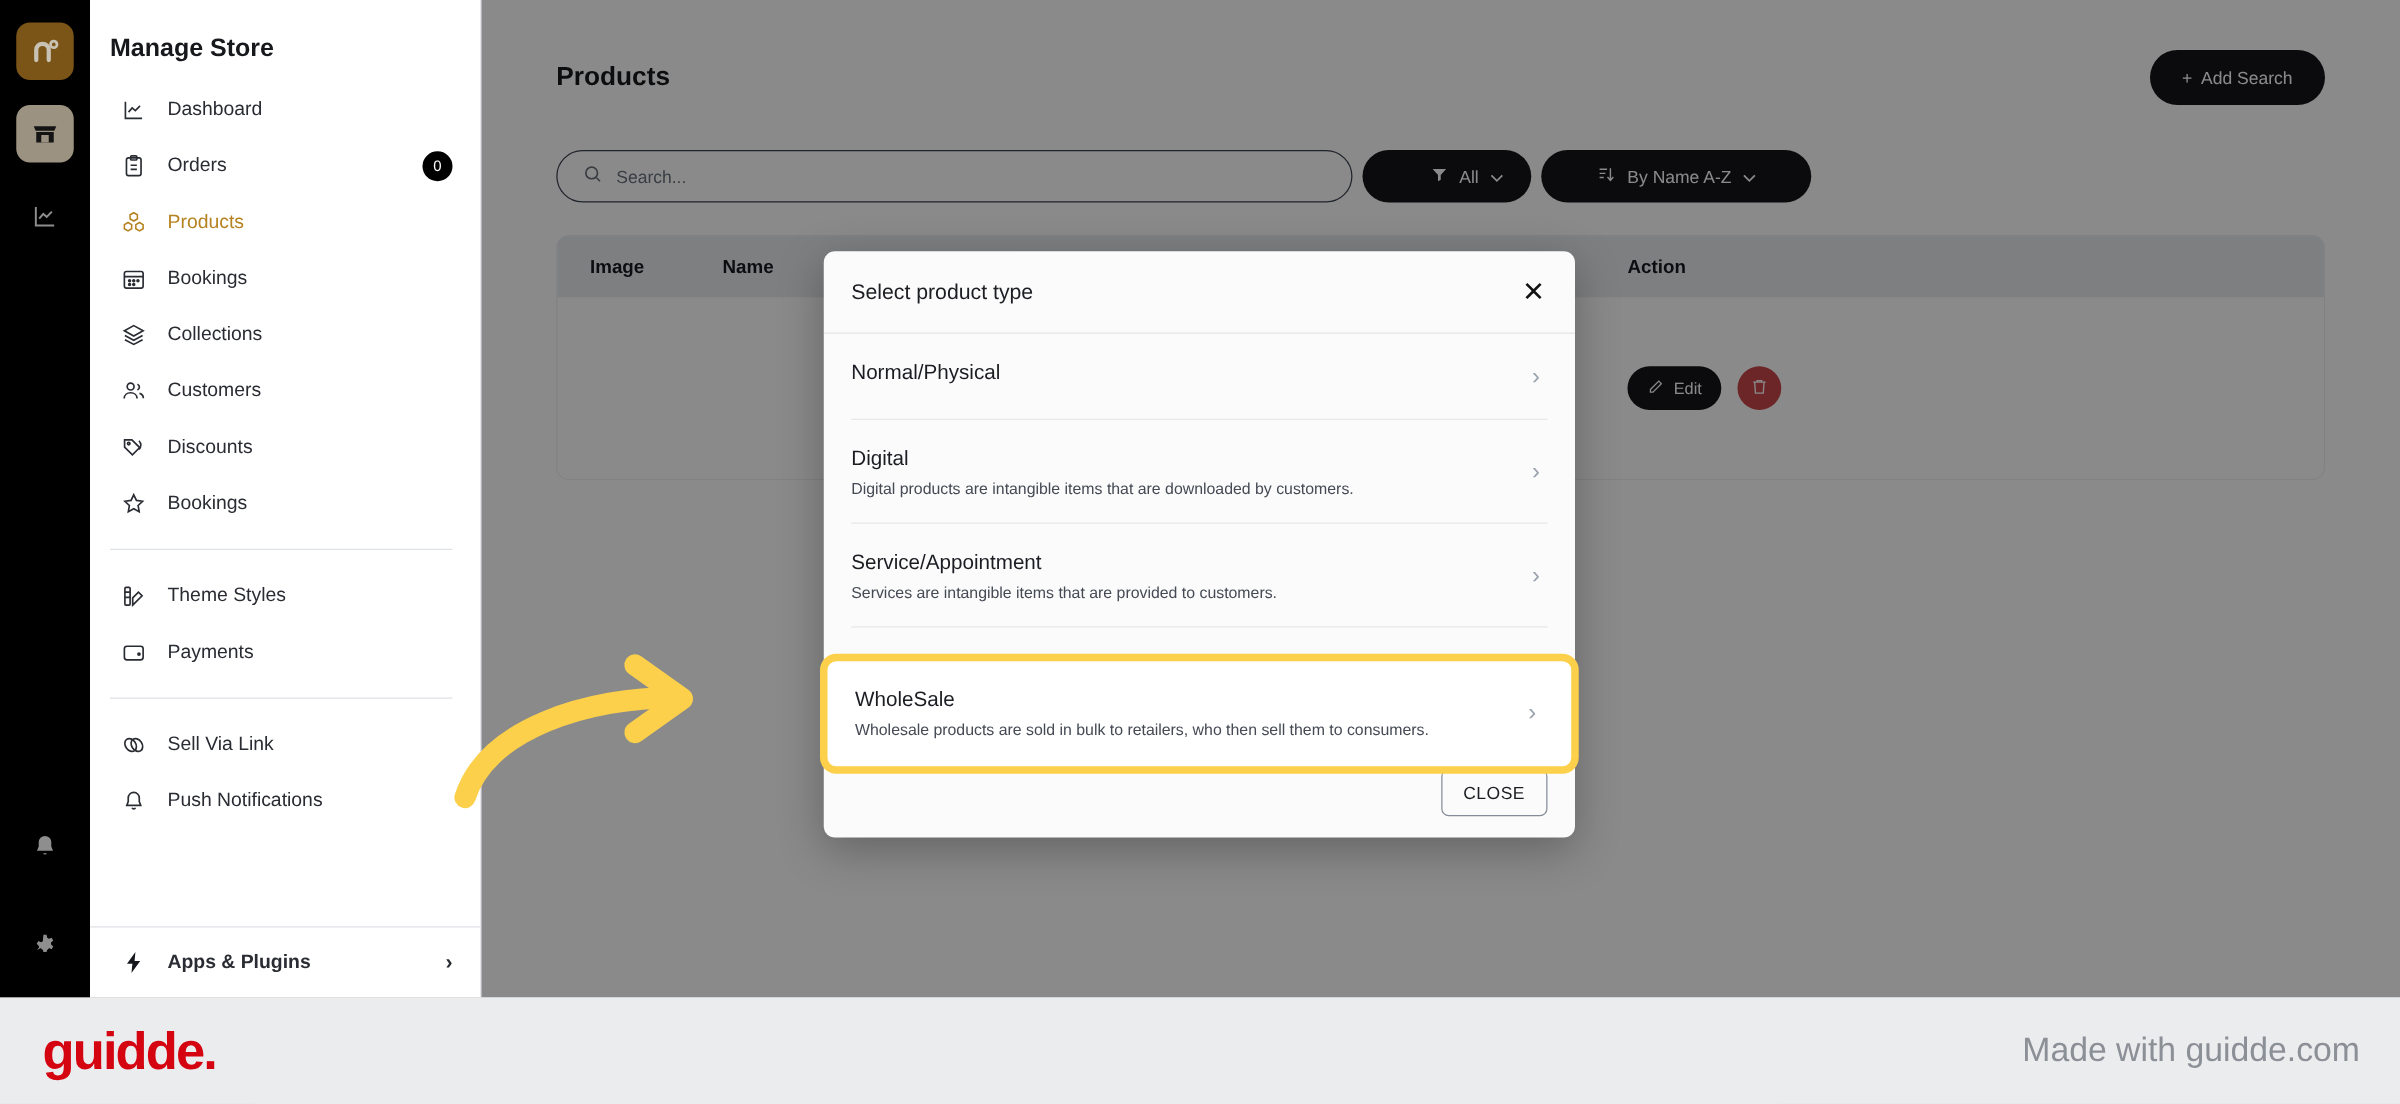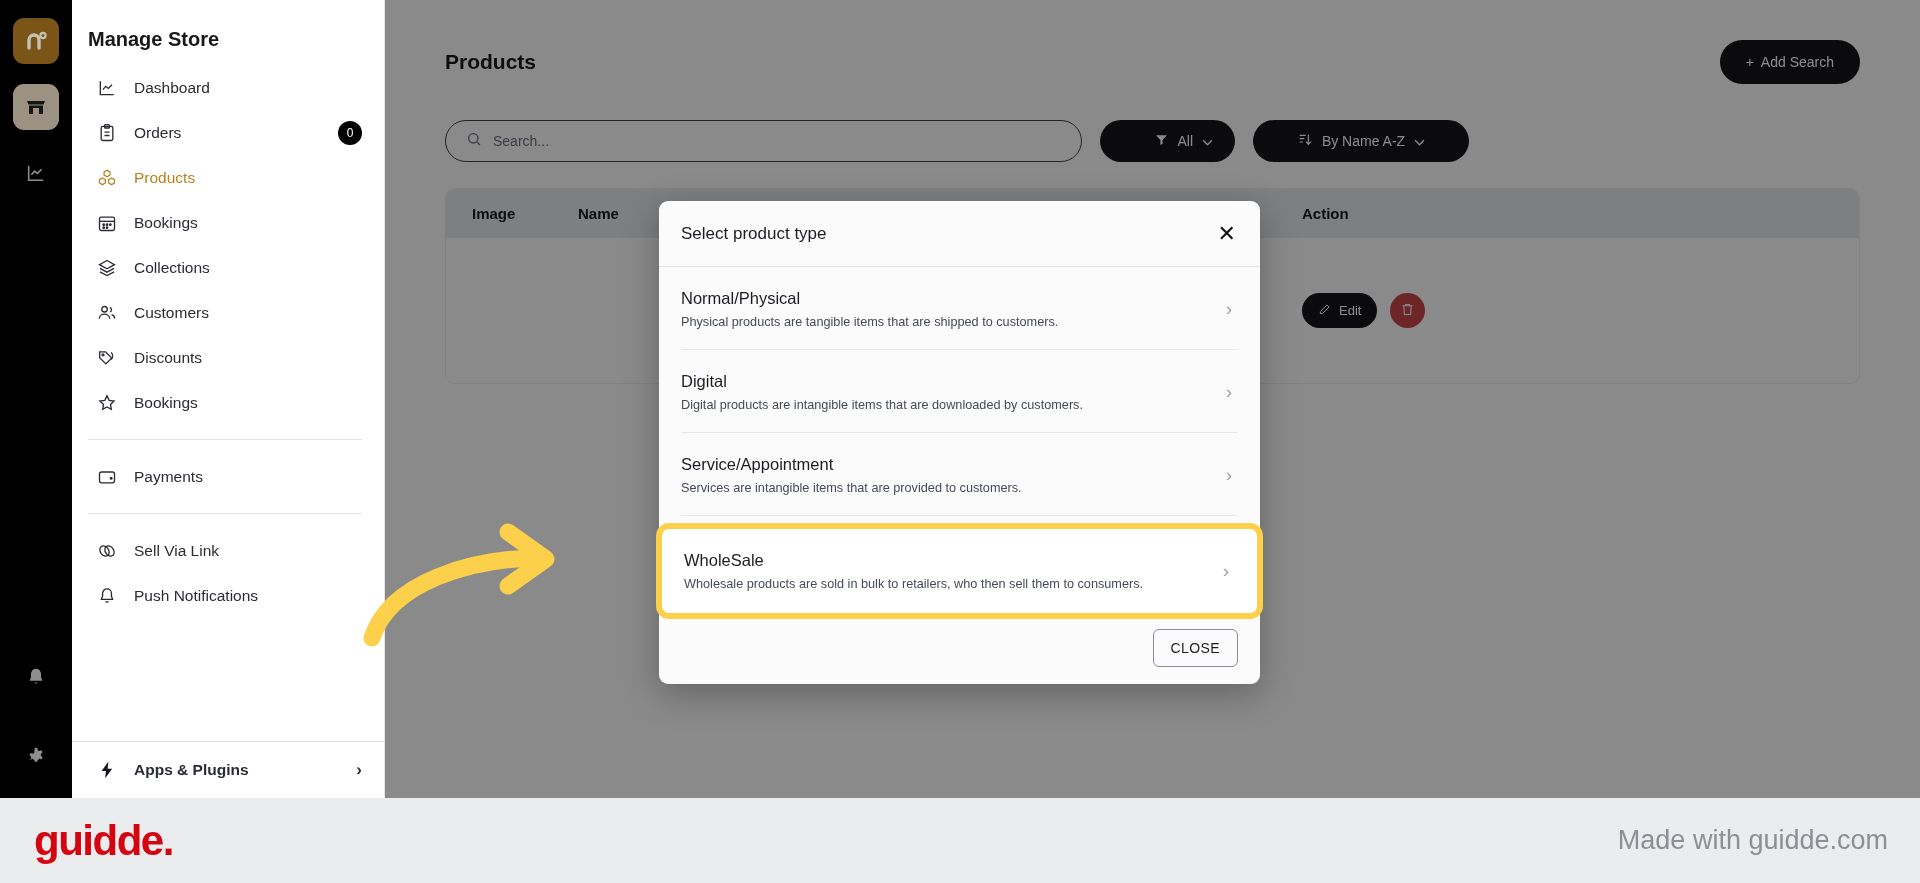--- a/index.html
+++ b/index.html
@@ -103,21 +103,21 @@
     padding-top: 40px;
   }
   #page-title { font-size: 21px; font-weight: bold; color: #16181d; }
   .btn-dark {
     background: #15161a; color: #fff; border: none;
     border-radius: 24px; height: 44px; padding: 0 26px;
     font-size: 14px; display: inline-flex; align-items: center; gap: 7px;
     font-family: inherit;
   }
   #toolbar {
-    display: flex; align-items: center; gap: 18px;
+    display: flex; align-items: center; gap: 8px;
     margin-top: 36px;
   }
   #search-box {
     flex: 1;
     height: 42px; border: 1px solid #3c4250; border-radius: 22px;
     display: flex; align-items: center; gap: 11px; padding: 0 20px;
     max-width: 637px;
   }
   #search-input {
     border: none; outline: none; background: transparent;
@@ -494,20 +494,30 @@
           <span class="nav-label">Bookings</span>
         </div>
       </div>
 
       <div class="nav-sep"></div>
 
       <div class="nav-list">
         <div class="nav-item">
           <span class="nav-ico">
             <svg width="20" height="20" viewBox="0 0 24 24" fill="none" stroke="#2a2c33" stroke-width="1.6">
+              <rect x="3.5" y="3.5" width="5" height="17" rx="1"></rect>
+                <path d="M3.5 8h5M3.5 13h5"></path>
+              <path d="M11 20.5 20 11.5l-3.5-3.5-5.5 5.5z"></path>
+            </svg>
+          </span>
+          <span class="nav-label">Theme Styles</span>
+        </div>
+        <div class="nav-item">
+          <span class="nav-ico">
+            <svg width="20" height="20" viewBox="0 0 24 24" fill="none" stroke="#2a2c33" stroke-width="1.6">
               <rect x="3" y="6" width="18" height="13" rx="2.5"></rect>
                 <circle cx="17" cy="13.5" r="1" fill="#2a2c33"></circle>
             </svg>
           </span>
           <span class="nav-label">Payments</span>
         </div>
       </div>
 
       <div class="nav-sep"></div>
 
@@ -551,21 +561,20 @@
       <div id="modal-head">
         <div id="modal-title">Select product type</div>
         <button id="modal-close">✕</button>
       </div>
 
       <div id="modal-body">
 
         <div class="opt">
           <div class="opt-text">
             <div class="opt-title">Normal/Physical</div>
-            <div class="opt-desc">Physical products are tangible items that are shipped to customers.</div>
           </div>
           <div class="opt-chev">›</div>
         </div>
 
         <div class="opt">
           <div class="opt-text">
             <div class="opt-title">Digital</div>
             <div class="opt-desc">Digital products are intangible items that are downloaded by customers.</div>
           </div>
           <div class="opt-chev">›</div>

